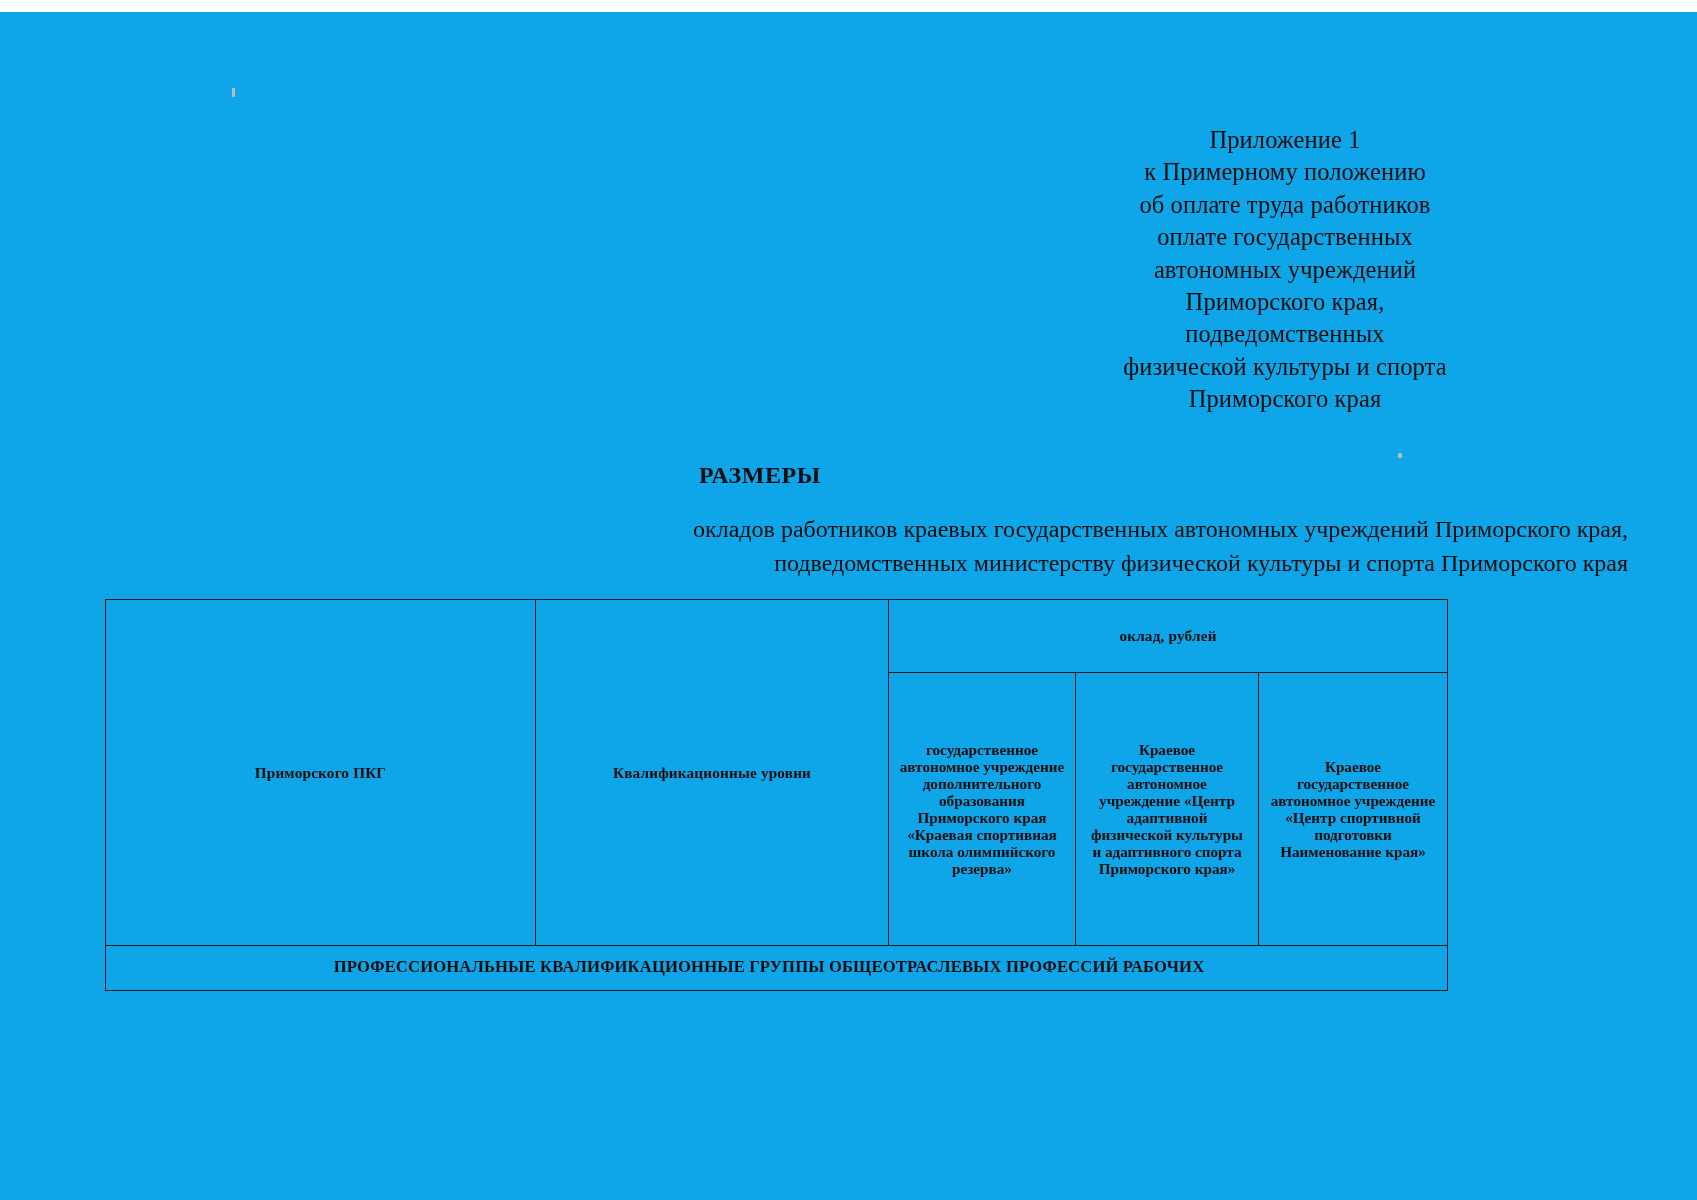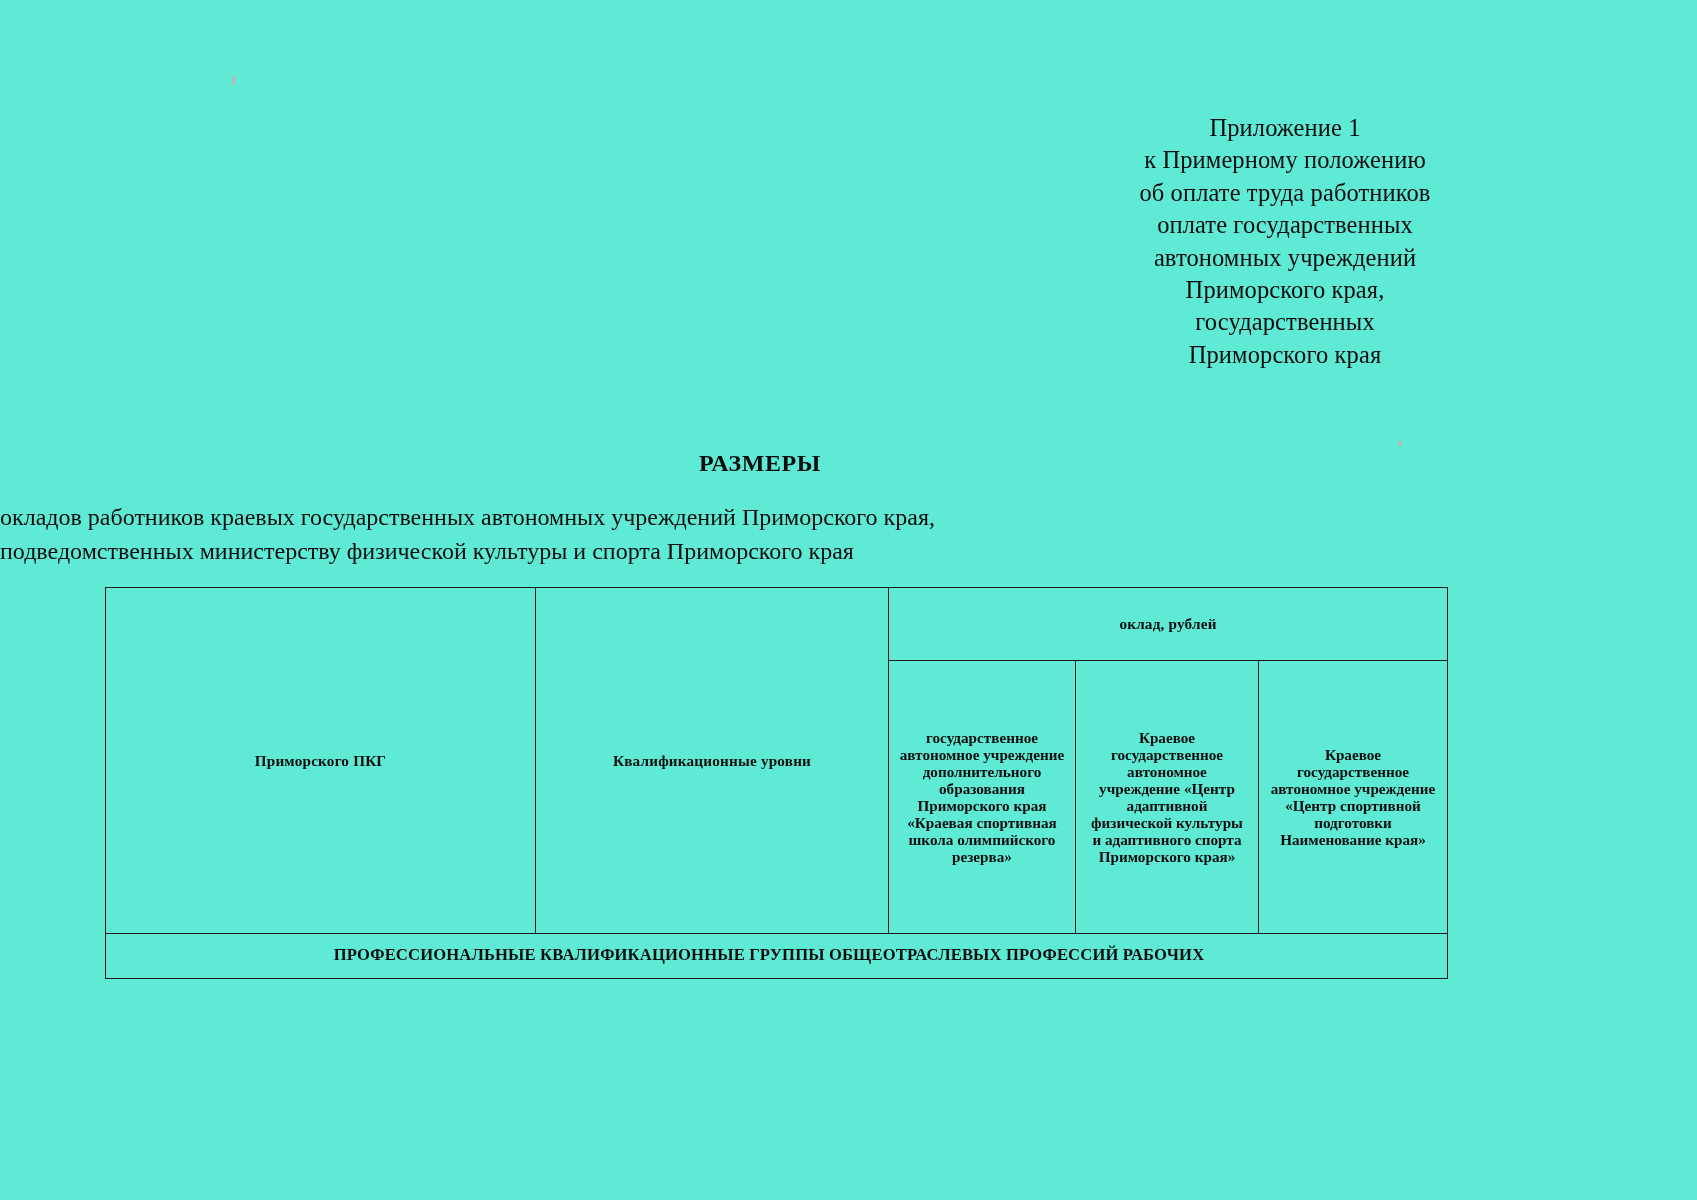--- a/index.html
+++ b/index.html
@@ -13,21 +13,22 @@
     height: 1200px;
     position: relative;
     font-family: "Liberation Serif", "DejaVu Serif", serif;
     color: #0d0d0d;
     overflow: hidden;
   }
 
   .page {
     position: absolute;
     inset: 0;
-    background: #5eead4;
+    background: #0ea5e9;
+    margin-top: 12px;
   }
 
   
   .appendix-block {
     position: absolute;
     top: 112px;
     left: 1050px;
     width: 470px;
     text-align: center;
     font-size: 24.5px;
@@ -50,23 +51,24 @@
     font-weight: bold;
     letter-spacing: 0.6px;
   }
 
   
   .doc-subtitle {
     position: absolute;
     top: 500px;
     left: 0;
     width: 1620px;
-    text-align: left;
+    text-align: right;
     font-size: 24px;
     line-height: 34px;
+    padding-left: 8px;
   }
   .doc-subtitle .ln { display: block; white-space: nowrap; }
 
   
   .rate-table {
     position: absolute;
     top: 587px;
     left: 105px;
     width: 1342px;
     border-collapse: collapse;
@@ -134,21 +136,22 @@
 
 <div class="page">
 
   <div class="appendix-block">
     <span class="ln">Приложение 1</span>
     <span class="ln">к Примерному положению</span>
     <span class="ln">об оплате труда работников</span>
     <span class="ln">оплате государственных</span>
     <span class="ln">автономных учреждений</span>
     <span class="ln">Приморского края,</span>
-    <span class="ln">государственных</span>
+    <span class="ln">подведомственных</span>
+    <span class="ln">физической культуры и спорта</span>
     <span class="ln">Приморского края</span>
   </div>
 
   <div class="doc-title">РАЗМЕРЫ</div>
 
   <div class="doc-subtitle">
     <span class="ln">окладов работников краевых государственных автономных учреждений Приморского края,</span>
     <span class="ln">подведомственных министерству физической культуры и спорта Приморского края</span>
   </div>
 

